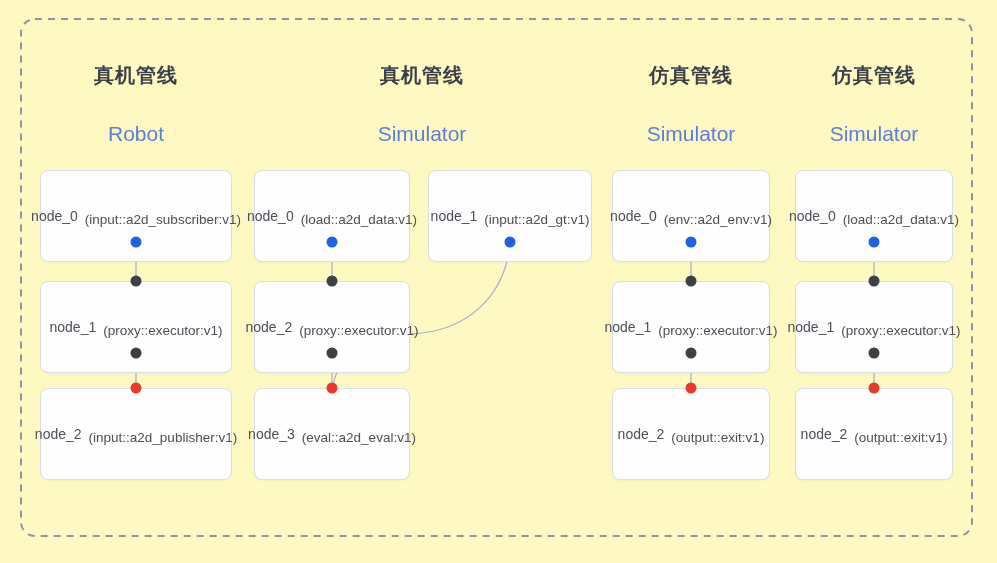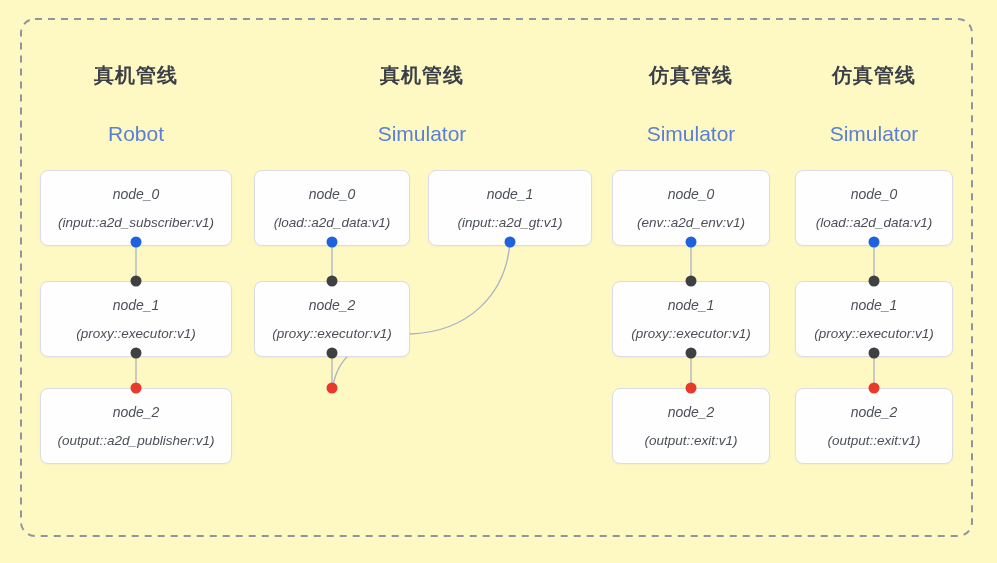--- a/index.html
+++ b/index.html
@@ -45,33 +45,32 @@
     top: 122px;
     width: 100%;
     font-size: 21px;
     font-weight: 400;
     color: #5b7ed8;
   }
 
   .boxes { position: absolute; left: 0; top: 0; width: 997px; height: 563px; }
   .node-box {
     position: absolute;
-    height: 76px;
+    height: 92px;
     box-sizing: border-box;
     background: #fefefe;
     border: 1px solid #d9dde7;
     border-radius: 8px;
     box-shadow: 0 1px 2px rgba(70,86,130,0.05);
     display: flex;
-    flex-direction: column;
+    flex-direction: row;
     justify-content: center;
     align-items: center;
     gap: 7px;
     text-align: center;
-    font-style: italic;
   }
   .node-name {
     font-size: 14px;
     color: #4b4f58;
     line-height: 1;
   }
   .node-type {
     font-size: 13.5px;
     color: #4b4f58;
     line-height: 1;
@@ -123,34 +122,38 @@
     <div class="node-box" style="left:40px; top:170px; width:192px;">
       <div class="node-name">node_0</div>
       <div class="node-type">(input::a2d_subscriber:v1)</div>
     </div>
     <div class="node-box" style="left:40px; top:281px; width:192px;">
       <div class="node-name">node_1</div>
       <div class="node-type">(proxy::executor:v1)</div>
     </div>
     <div class="node-box" style="left:40px; top:388px; width:192px;">
       <div class="node-name">node_2</div>
-      <div class="node-type">(output::a2d_publisher:v1)</div>
+      <div class="node-type">(input::a2d_publisher:v1)</div>
     </div>
 
     <div class="node-box" style="left:254px; top:170px; width:156px;">
       <div class="node-name">node_0</div>
       <div class="node-type">(load::a2d_data:v1)</div>
     </div>
     <div class="node-box" style="left:428px; top:170px; width:164px;">
       <div class="node-name">node_1</div>
       <div class="node-type">(input::a2d_gt:v1)</div>
     </div>
     <div class="node-box" style="left:254px; top:281px; width:156px;">
       <div class="node-name">node_2</div>
       <div class="node-type">(proxy::executor:v1)</div>
+    </div>
+    <div class="node-box" style="left:254px; top:388px; width:156px;">
+      <div class="node-name">node_3</div>
+      <div class="node-type">(eval::a2d_eval:v1)</div>
     </div>
 
     <div class="node-box" style="left:612px; top:170px; width:158px;">
       <div class="node-name">node_0</div>
       <div class="node-type">(env::a2d_env:v1)</div>
     </div>
     <div class="node-box" style="left:612px; top:281px; width:158px;">
       <div class="node-name">node_1</div>
       <div class="node-type">(proxy::executor:v1)</div>
     </div>

